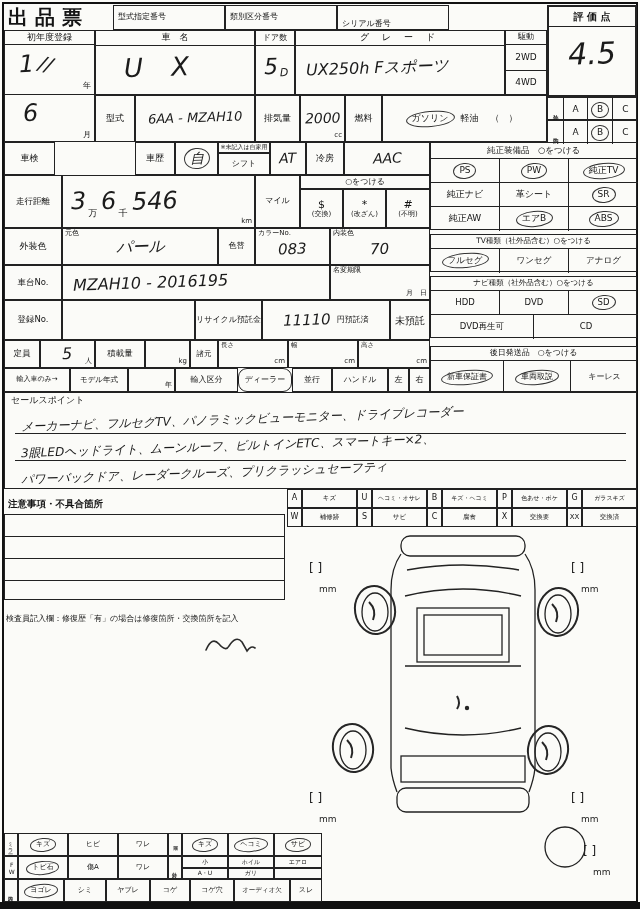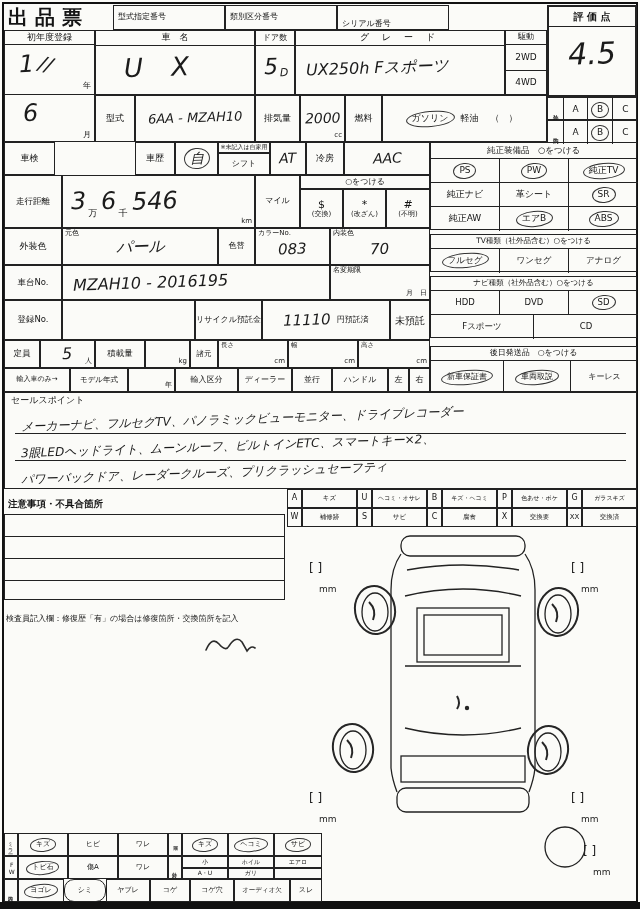--- a/index.html
+++ b/index.html
@@ -274,21 +274,21 @@
     </div>
 <div class="c" style="left:70px;top:368px;width:58px;height:24px;font-size:7.5px;">
       <span>モデル年式</span>
     </div>
 <div class="c" style="left:128px;top:368px;width:47px;height:24px;">
       <span class="br">年</span>
     </div>
 <div class="c" style="left:175px;top:368px;width:63px;height:24px;font-size:8px;">
       <span>輸入区分</span>
     </div>
-<div class="c" style="left:238px;top:368px;width:54px;height:24px;font-size:8px;">
+<div class="c" style="left:238px;top:368px;width:54px;height:24px;font-size:8px;border-radius:9px;">
       <span>ディーラー</span>
     </div>
 <div class="c" style="left:292px;top:368px;width:40px;height:24px;font-size:8px;">
       <span>並行</span>
     </div>
 <div class="c" style="left:332px;top:368px;width:56px;height:24px;font-size:8px;">
       <span>ハンドル</span>
     </div>
 <div class="c" style="left:388px;top:368px;width:21px;height:24px;font-size:8px;">
       <span>左</span>
@@ -352,21 +352,21 @@
   <div class="c nb" style="left:0;top:14px;width:69px;height:24px;border-right:1px solid #222;border-bottom:1px solid #222;font-size:8.5px;">
         <span>HDD</span>
       </div>
   <div class="c nb" style="left:69px;top:14px;width:69px;height:24px;border-right:1px solid #222;border-bottom:1px solid #222;font-size:8.5px;">
         <span>DVD</span>
       </div>
   <div class="c nb" style="left:138px;top:14px;width:69px;height:24px;border-bottom:1px solid #222;font-size:8.5px;">
         <span class="circ">SD</span>
       </div>
   <div class="c nb" style="left:0;top:38px;width:103px;height:24px;border-right:1px solid #222;font-size:8.5px;">
-        <span>Fスポーツ</span>
+        <span>DVD再生可</span>
       </div>
   <div class="c nb" style="left:103px;top:38px;width:104px;height:24px;font-size:8.5px;">
         <span>CD</span>
       </div>
 </div>
 
 <div class="c" style="left:430px;top:346px;width:207px;height:46px;">
   <div class="hband" style="height:14px;font-size:8px;">
         <span>後日発送品　○をつける</span>
       </div>
@@ -583,21 +583,21 @@
   <div class="c" style="left:274px;top:868px;width:48px;height:11px;font-size:6px;">
         <span></span>
       </div>
 
   <div class="c vt" style="left:4px;top:879px;width:14px;height:23px;font-size:5.5px;">
         <span>内装</span>
       </div>
   <div class="c" style="left:18px;top:879px;width:46px;height:23px;font-size:7px;">
         <span class="circ">ヨゴレ</span>
       </div>
-  <div class="c" style="left:64px;top:879px;width:42px;height:23px;font-size:7px;border-radius:10px;">
+  <div class="c" style="left:64px;top:879px;width:42px;height:23px;font-size:7px;">
         <span>シミ</span>
       </div>
   <div class="c" style="left:106px;top:879px;width:44px;height:23px;font-size:7px;">
         <span>ヤブレ</span>
       </div>
   <div class="c" style="left:150px;top:879px;width:40px;height:23px;font-size:7px;">
         <span>コゲ</span>
       </div>
   <div class="c" style="left:190px;top:879px;width:44px;height:23px;font-size:7px;">
         <span>コゲ穴</span>

